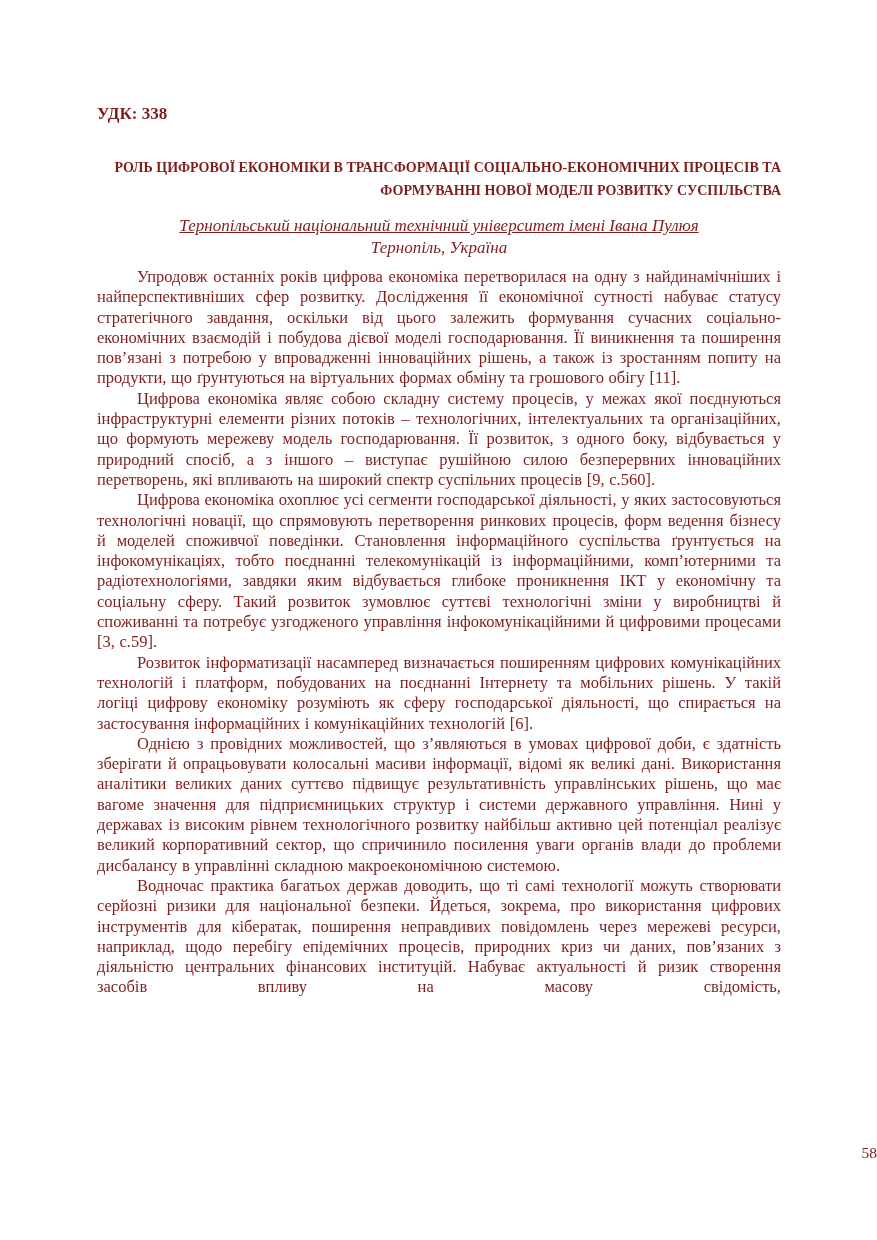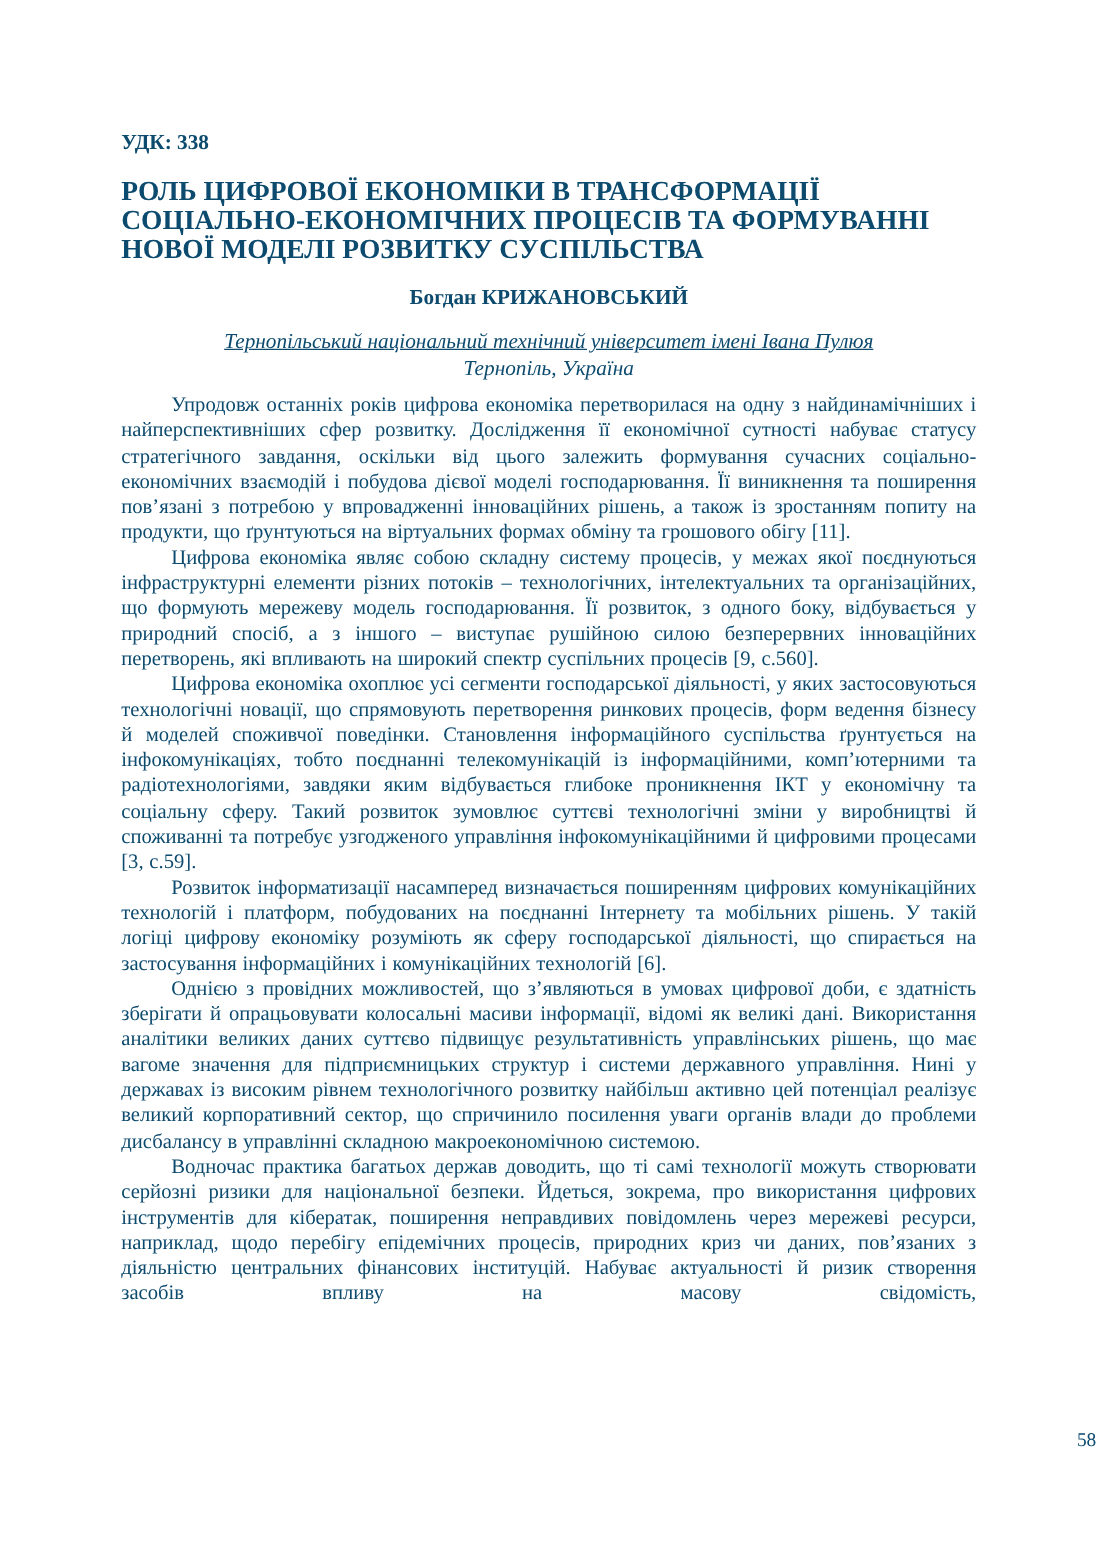--- a/index.html
+++ b/index.html
@@ -6,40 +6,40 @@
     margin: 0;
     padding: 0;
     background: #ffffff;
   }
   .page {
     position: relative;
     width: 877px;
     height: 1240px;
     background: #ffffff;
     font-family: "Liberation Serif", "DejaVu Serif", serif;
-    color: #0c4a6e;
+    color: #7f1d1d;
     overflow: hidden;
   }
   .content {
     position: absolute;
     left: 97px;
     top: 104px;
     width: 684px;
   }
   .udc {
     font-weight: bold;
     font-size: 17px;
     line-height: 20px;
     text-align: left;
   }
   .title {
-    margin-top: 17px;
-    text-align: left;
+    margin-top: 32px;
+    text-align: right;
     font-weight: bold;
-    font-size: 22px;
+    font-size: 14px;
     line-height: 23px;
   }
   .author {
     margin-top: 17px;
     text-align: center;
     font-weight: bold;
     font-size: 17px;
     line-height: 22px;
   }
   .affiliation {
@@ -83,21 +83,20 @@
 </head>
 <body>
 
 <div class="page">
   <div class="content">
 
     <div class="udc">УДК: 338</div>
 
     <div class="title">РОЛЬ ЦИФРОВОЇ ЕКОНОМІКИ В ТРАНСФОРМАЦІЇ СОЦІАЛЬНО-ЕКОНОМІЧНИХ ПРОЦЕСІВ ТА ФОРМУВАННІ НОВОЇ МОДЕЛІ РОЗВИТКУ СУСПІЛЬСТВА</div>
 
-    <div class="author">Богдан КРИЖАНОВСЬКИЙ</div>
 
     <div class="affiliation">Тернопільський національний технічний університет імені Івана Пулюя</div>
 
     <div class="affiliation-location">Тернопіль, Україна</div>
 
     <div class="body-text">
       <p class="para">Упродовж останніх років цифрова економіка перетворилася на одну з найдинамічніших і найперспективніших сфер розвитку. Дослідження її економічної сутності набуває статусу стратегічного завдання, оскільки від цього залежить формування сучасних соціально-економічних взаємодій і побудова дієвої моделі господарювання. Її виникнення та поширення пов’язані з потребою у впровадженні інноваційних рішень, а також із зростанням попиту на продукти, що ґрунтуються на віртуальних формах обміну та грошового обігу [11].</p>
       <p class="para">Цифрова економіка являє собою складну систему процесів, у межах якої поєднуються інфраструктурні елементи різних потоків – технологічних, інтелектуальних та організаційних, що формують мережеву модель господарювання. Її розвиток, з одного боку, відбувається у природний спосіб, а з іншого – виступає рушійною силою безперервних інноваційних перетворень, які впливають на широкий спектр суспільних процесів [9, с.560].</p>
       <p class="para">Цифрова економіка охоплює усі сегменти господарської діяльності, у яких застосовуються технологічні новації, що спрямовують перетворення ринкових процесів, форм ведення бізнесу й моделей споживчої поведінки. Становлення інформаційного суспільства ґрунтується на інфокомунікаціях, тобто поєднанні телекомунікацій із інформаційними, комп’ютерними та радіотехнологіями, завдяки яким відбувається глибоке проникнення ІКТ у економічну та соціальну сферу. Такий розвиток зумовлює суттєві технологічні зміни у виробництві й споживанні та потребує узгодженого управління інфокомунікаційними й цифровими процесами [3, с.59].</p>
       <p class="para">Розвиток інформатизації насамперед визначається поширенням цифрових комунікаційних технологій і платформ, побудованих на поєднанні Інтернету та мобільних рішень. У такій логіці цифрову економіку розуміють як сферу господарської діяльності, що спирається на застосування інформаційних і комунікаційних технологій [6].</p>

